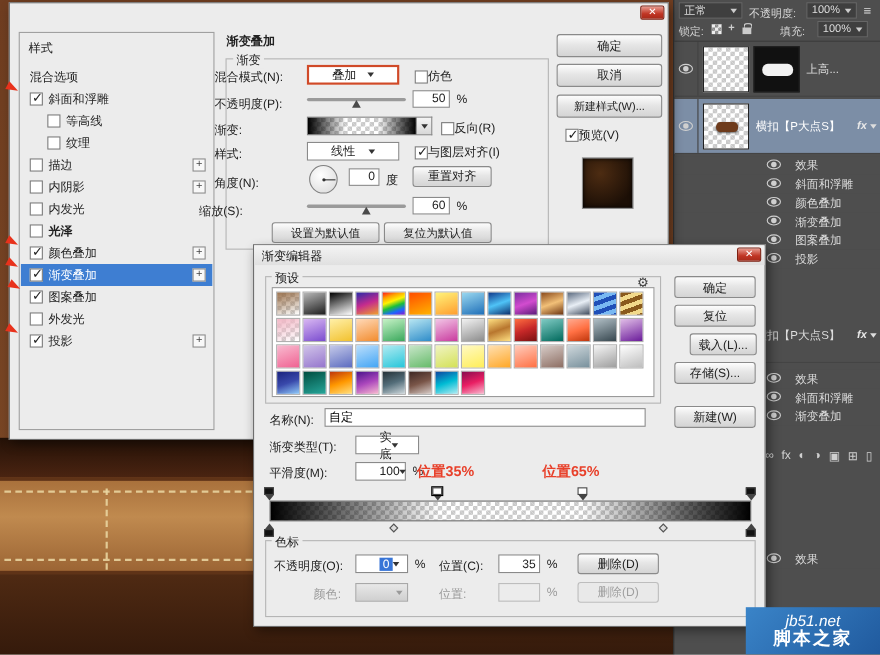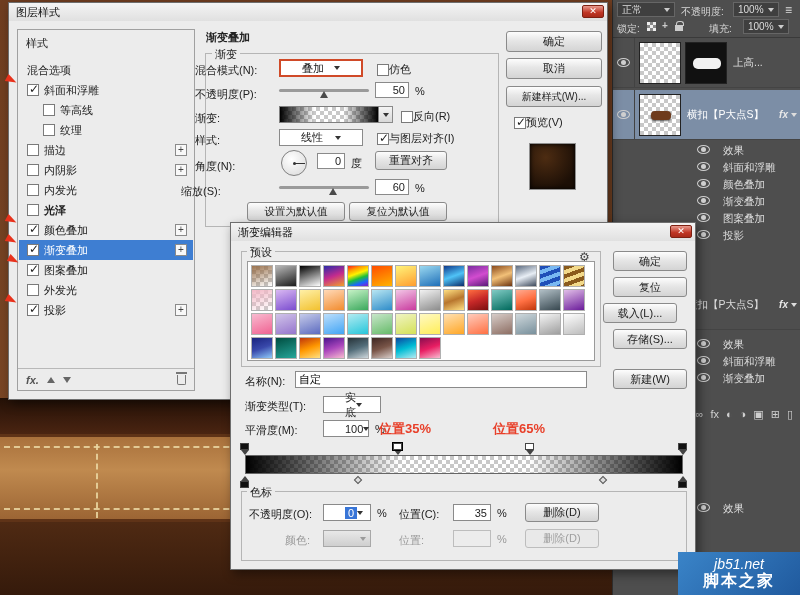--- a/index.html
+++ b/index.html
@@ -234,23 +234,20 @@
         <span>fx</span>
         <span>◐</span>
         <span>◑</span>
         <span>▣</span>
         <span>⊞</span>
         <span>▯</span>
       </div>
   </div>
 
   <div class="dlg" style="left:8px;top:2px;width:600px;height:398px;z-index:3">
-    <div class="tbar">
-        <span>图层样式</span>
-      </div>
     <div class="close">✕</div>
 
     <div class="styles-box">
       <div class="s-header">样式</div>
       <div class="s-item" style="top:30px">
         <span>混合选项</span>
       </div>
       <div>
           <div class="s-item" style="top: 50px;">
             <i class="scb on"></i>
@@ -299,26 +296,20 @@
           <div class="s-item" style="top: 250px;">
             <i class="scb"></i>
             <span>外发光</span>
           </div>
           <div class="s-item" style="top: 270px;">
             <i class="scb on"></i>
             <span>投影</span>
             <i class="plusbox">+</i>
           </div>
         </div>
-      <div class="s-footer">
-        <span style="font-style:italic;font-weight:bold;color:#555">fx.</span>
-        <i class="tri-up"></i>
-        <i class="tri-dn"></i>
-        <i class="trash"></i>
-      </div>
     </div>
 
     <div class="lbl bold" style="left:197px;top:27px">渐变叠加</div>
     <div class="gbox" style="left:196px;top:50px;width:294px;height:174px"></div>
     <div class="glabel" style="left:203px;top:44px">渐变</div>
 
     <div class="flabel" style="left:186px;top:60px">混合模式(N):</div>
     <div class="dd hl" style="left:270px;top:56px;width:84px;height:18px">
       <span>叠加</span>
         <i class="dda"></i>
@@ -546,21 +537,21 @@
         <div class="swatch checker-sm">
           <i style="background: linear-gradient(160deg, rgb(13, 71, 161), rgb(0, 188, 212), rgb(178, 235, 242));"></i>
         </div>
         <div class="swatch checker-sm">
           <i style="background: linear-gradient(160deg, rgb(136, 14, 79), rgb(233, 30, 99), rgb(248, 187, 208));"></i>
         </div>
       </div>
 
     <div class="btn" style="left:382px;top:28px;width:74px;height:20px">确定</div>
     <div class="btn" style="left:382px;top:54px;width:74px;height:20px">复位</div>
-    <div class="btn" style="left:372px;top:80px;width:74px;height:20px">载入(L)...</div>
+    <div class="btn" style="left:396px;top:80px;width:61px;height:20px">载入(L)...</div>
     <div class="btn" style="left:382px;top:106px;width:74px;height:20px">存储(S)...</div>
 
     <div class="lbl" style="left:14px;top:151px">名称(N):</div>
     <input class="field" style="left: 64px; top: 148px; width: 292px; height: 17px;" value="自定">
     <div class="btn" style="left:382px;top:146px;width:74px;height:20px">新建(W)</div>
 
     <div class="lbl" style="left:14px;top:176px">渐变类型(T):</div>
     <div class="dd" style="left:92px;top:173px;width:58px;height:17px">
       <span>实底</span>
         <i class="dda"></i>

